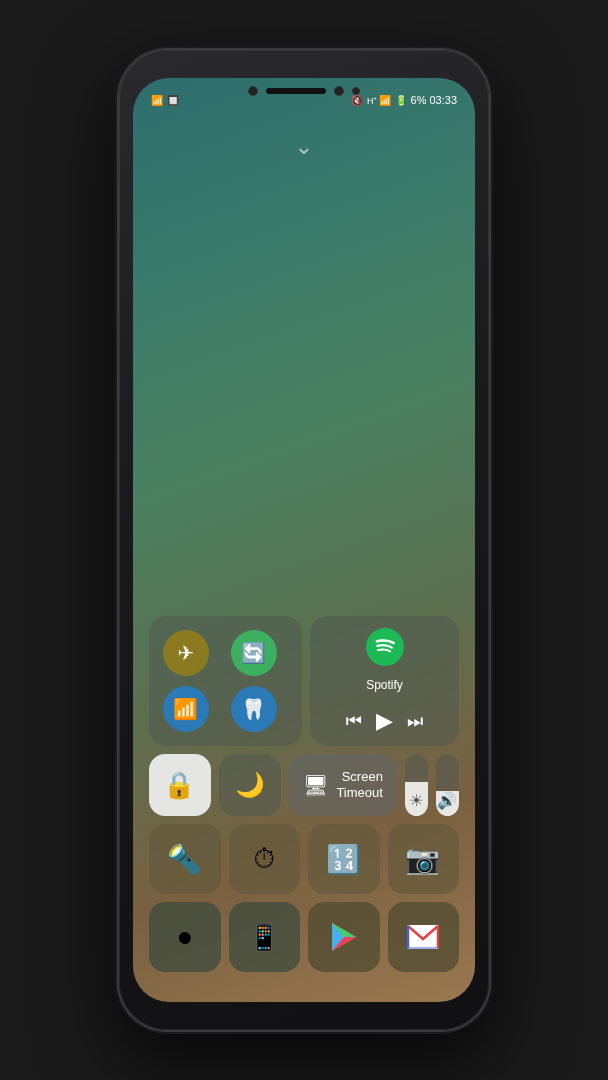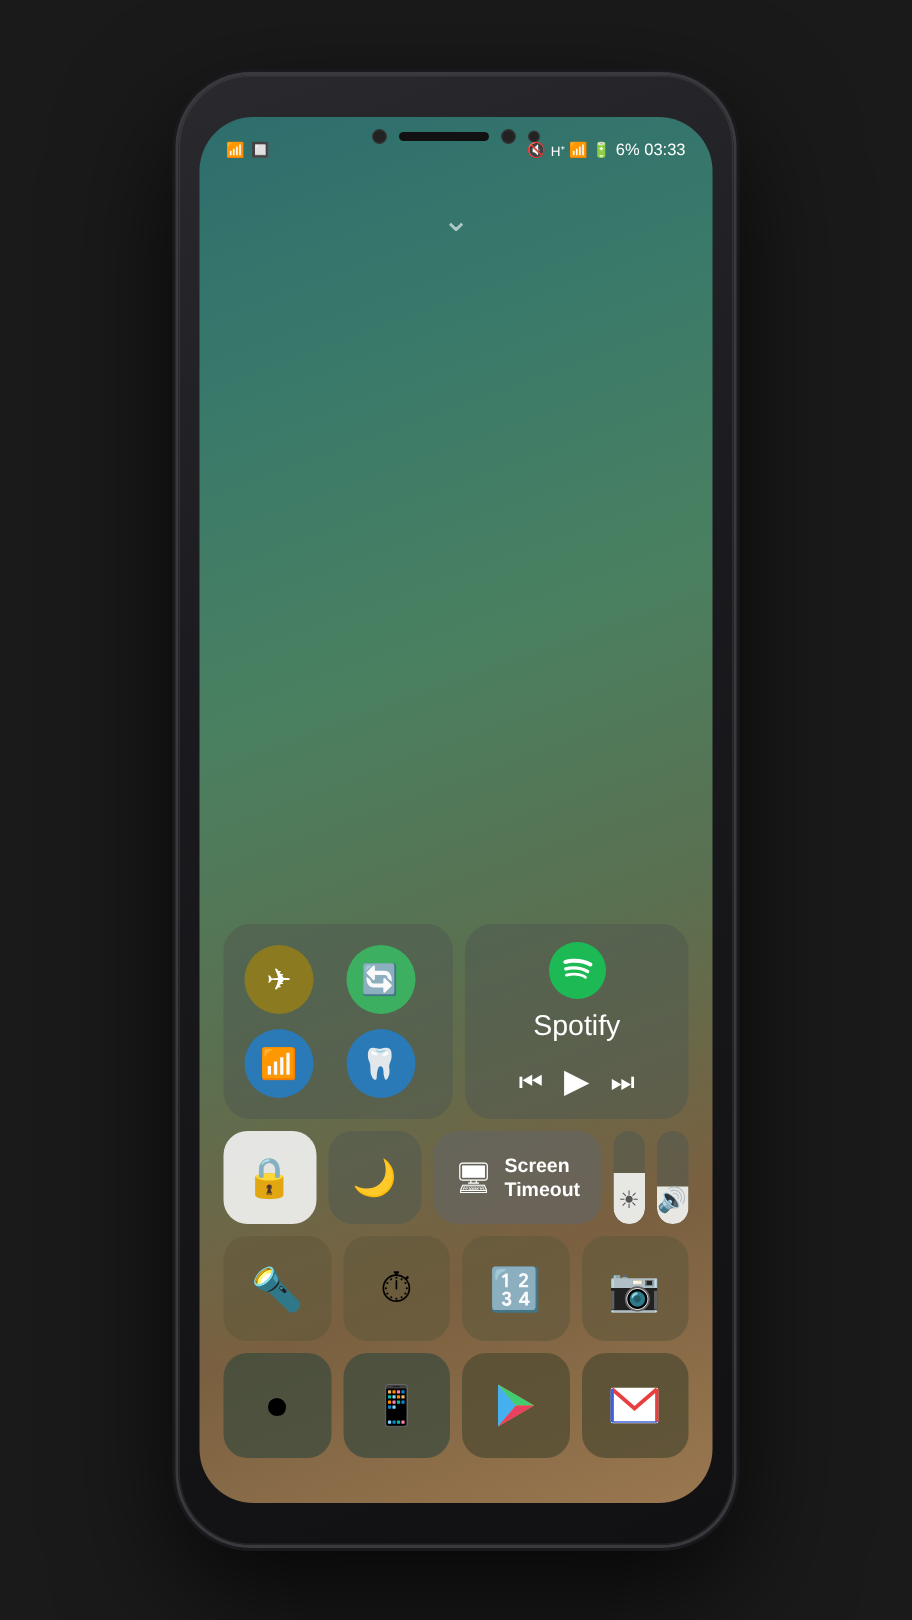--- a/index.html
+++ b/index.html
@@ -167,21 +167,21 @@
       justify-content: space-between;
     }
 
     .spotify-logo {
       width: 38px;
       height: 38px;
     }
 
     .spotify-label {
       color: white;
-      font-size: 19px;
+      font-size: 12px;
       font-weight: 500;
       margin-top: 2px;
     }
 
     .media-controls {
       display: flex;
       align-items: center;
       gap: 14px;
       margin-top: 6px;
     }
@@ -316,21 +316,21 @@
     .app-tile-gmail { background: rgba(80,75,50,0.75); }
 
     
     .lock-icon { font-size: 26px; color: #e05050; }
 
     
     .moon-icon { font-size: 24px; color: #cc44cc; }
 
     
     .timeout-icon { font-size: 20px; color: white; }
-    .timeout-text { color: white; font-size: 13px; font-weight: 700; line-height: 1.2; }
+    .timeout-text { color: white; font-size: 13px; font-weight: 400; line-height: 1.2; text-align: right; }
 
     .row2-left {
       display: flex;
       gap: 8px;
     }
   </style>
 </head>
 <body>
 
 <div class="phone-outer">

